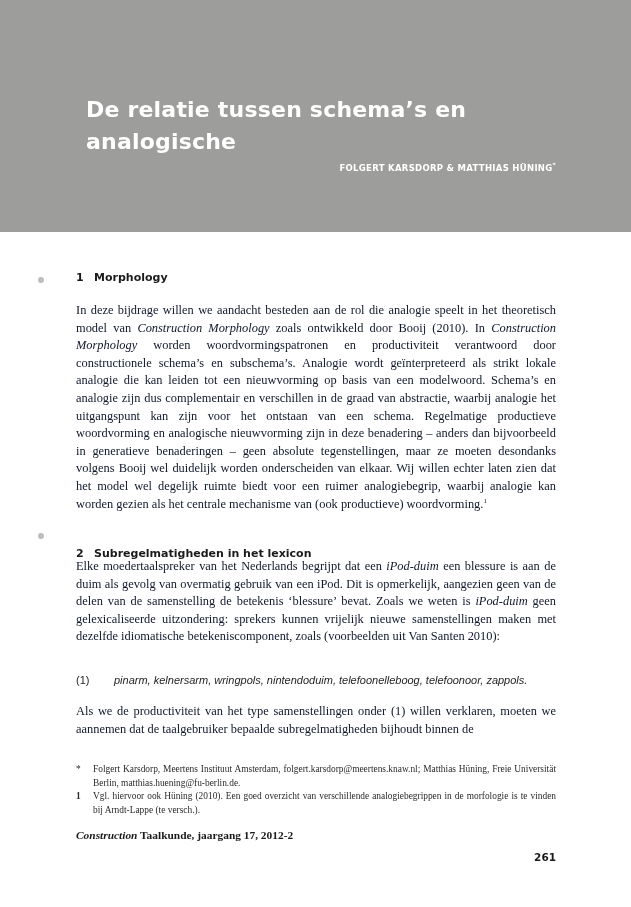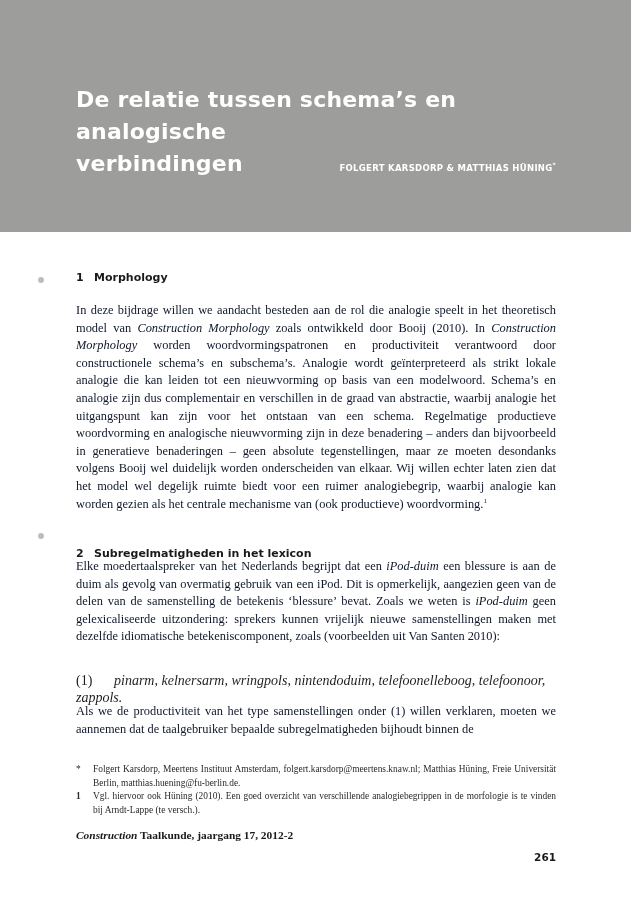--- a/index.html
+++ b/index.html
@@ -5,21 +5,21 @@
     html, body { margin: 0; padding: 0; background: #ffffff; }
     body { width: 631px; height: 907px; position: relative; overflow: hidden; }
     .header-band {
       position: absolute; left: 0; top: 0; width: 631px; height: 232px;
       background: #9d9d9b;
     }
     .title {
       position: absolute; left: 76px; top: 84px; width: 520px;
       color: #ffffff; font-family: "DejaVu Sans", sans-serif; font-weight: bold;
       font-size: 22px; line-height: 32px; letter-spacing: 0.2px;
-      margin: 0;
+      margin: 10px;
     }
     .authors {
       position: absolute; right: 75px; top: 161px;
       color: #ffffff; font-family: "DejaVu Sans", sans-serif; font-weight: bold;
       font-size: 8.5px; letter-spacing: 0.3px; text-transform: uppercase;
     }
     .authors sup { font-size: 6px; vertical-align: 4px; }
     .bullet {
       position: absolute; left: 38px; width: 6px; height: 6px; border-radius: 50%;
       background: #bdbdbd;
@@ -31,21 +31,21 @@
     .section-head .num { display: inline-block; width: 18px; }
     .para {
       position: absolute; left: 76px; width: 480px;
       font-family: Liberation Serif, serif; font-size: 12.4px; line-height: 17.6px;
       color: #0f172a; text-align: justify; margin: 0;
     }
     .para i { font-style: italic; }
     .para sup { font-size: 7px; vertical-align: 5px; line-height: 0; }
     .example {
       position: absolute; left: 76px; top: 672px; width: 480px;
-      font-family: Liberation Serif, serif; font-size: 14px; line-height: 17px; color: #1f1f1f;
+      font-family: Liberation Sans, sans-serif; font-size: 11px; line-height: 17px; color: #1f1f1f;
     }
     .example .ex-num { display: inline-block; width: 38px; }
     .example .ex-text { font-style: italic; }
     .footnotes {
       position: absolute; left: 76px; top: 763px; width: 480px;
       font-family: "Liberation Serif", serif; font-size: 9.4px; line-height: 13.6px; color: #2a2a2a;
     }
     .fn { display: flex; }
     .fn .mark { width: 17px; flex: 0 0 17px; }
     .fn .mark.bold { font-weight: bold; }
@@ -59,21 +59,20 @@
       position: absolute; right: 0; top: 0;
       font-family: "DejaVu Sans", sans-serif; font-size: 10.5px; font-weight: bold; margin-top: 22px;
     }
   </style>
 </head>
 <body>
 
 <div class="header-band"></div>
 <h1 class="title">
   <span>De relatie tussen schema’s en analogische</span><br>
-  <span>verbindingen</span>
 </h1>
 <div class="authors">
   <span>Folgert Karsdorp &amp; Matthias Hüning</span><sup>*</sup>
 </div>
 
 <div class="bullet" style="top:277px"></div>
 <div class="section-head" style="top:271px">
   <span class="num">1</span><span>Morphology</span>
 </div>
 <p class="para" style="top:302px"><span>In deze bijdrage willen we aandacht besteden aan de rol die analogie speelt in het theoretisch model van </span><i>Construction Morphology</i><span> zoals ontwikkeld door Booij (2010). In </span><i>Construction Morphology</i><span> worden woordvormingspatronen en productiviteit verantwoord door constructionele schema’s en subschema’s. Analogie wordt geïnterpreteerd als strikt lokale analogie die kan leiden tot een nieuwvorming op basis van een modelwoord. Schema’s en analogie zijn dus complementair en verschillen in de graad van abstractie, waarbij analogie het uitgangspunt kan zijn voor het ontstaan van een schema. Regelmatige productieve woordvorming en analogische nieuwvorming zijn in deze benadering – anders dan bijvoorbeeld in generatieve benaderingen – geen absolute tegenstellingen, maar ze moeten desondanks volgens Booij wel duidelijk worden onderscheiden van elkaar. Wij willen echter laten zien dat het model wel degelijk ruimte biedt voor een ruimer analogiebegrip, waarbij analogie kan worden gezien als het centrale mechanisme van (ook productieve) woordvorming.</span><sup>1</sup></p>

